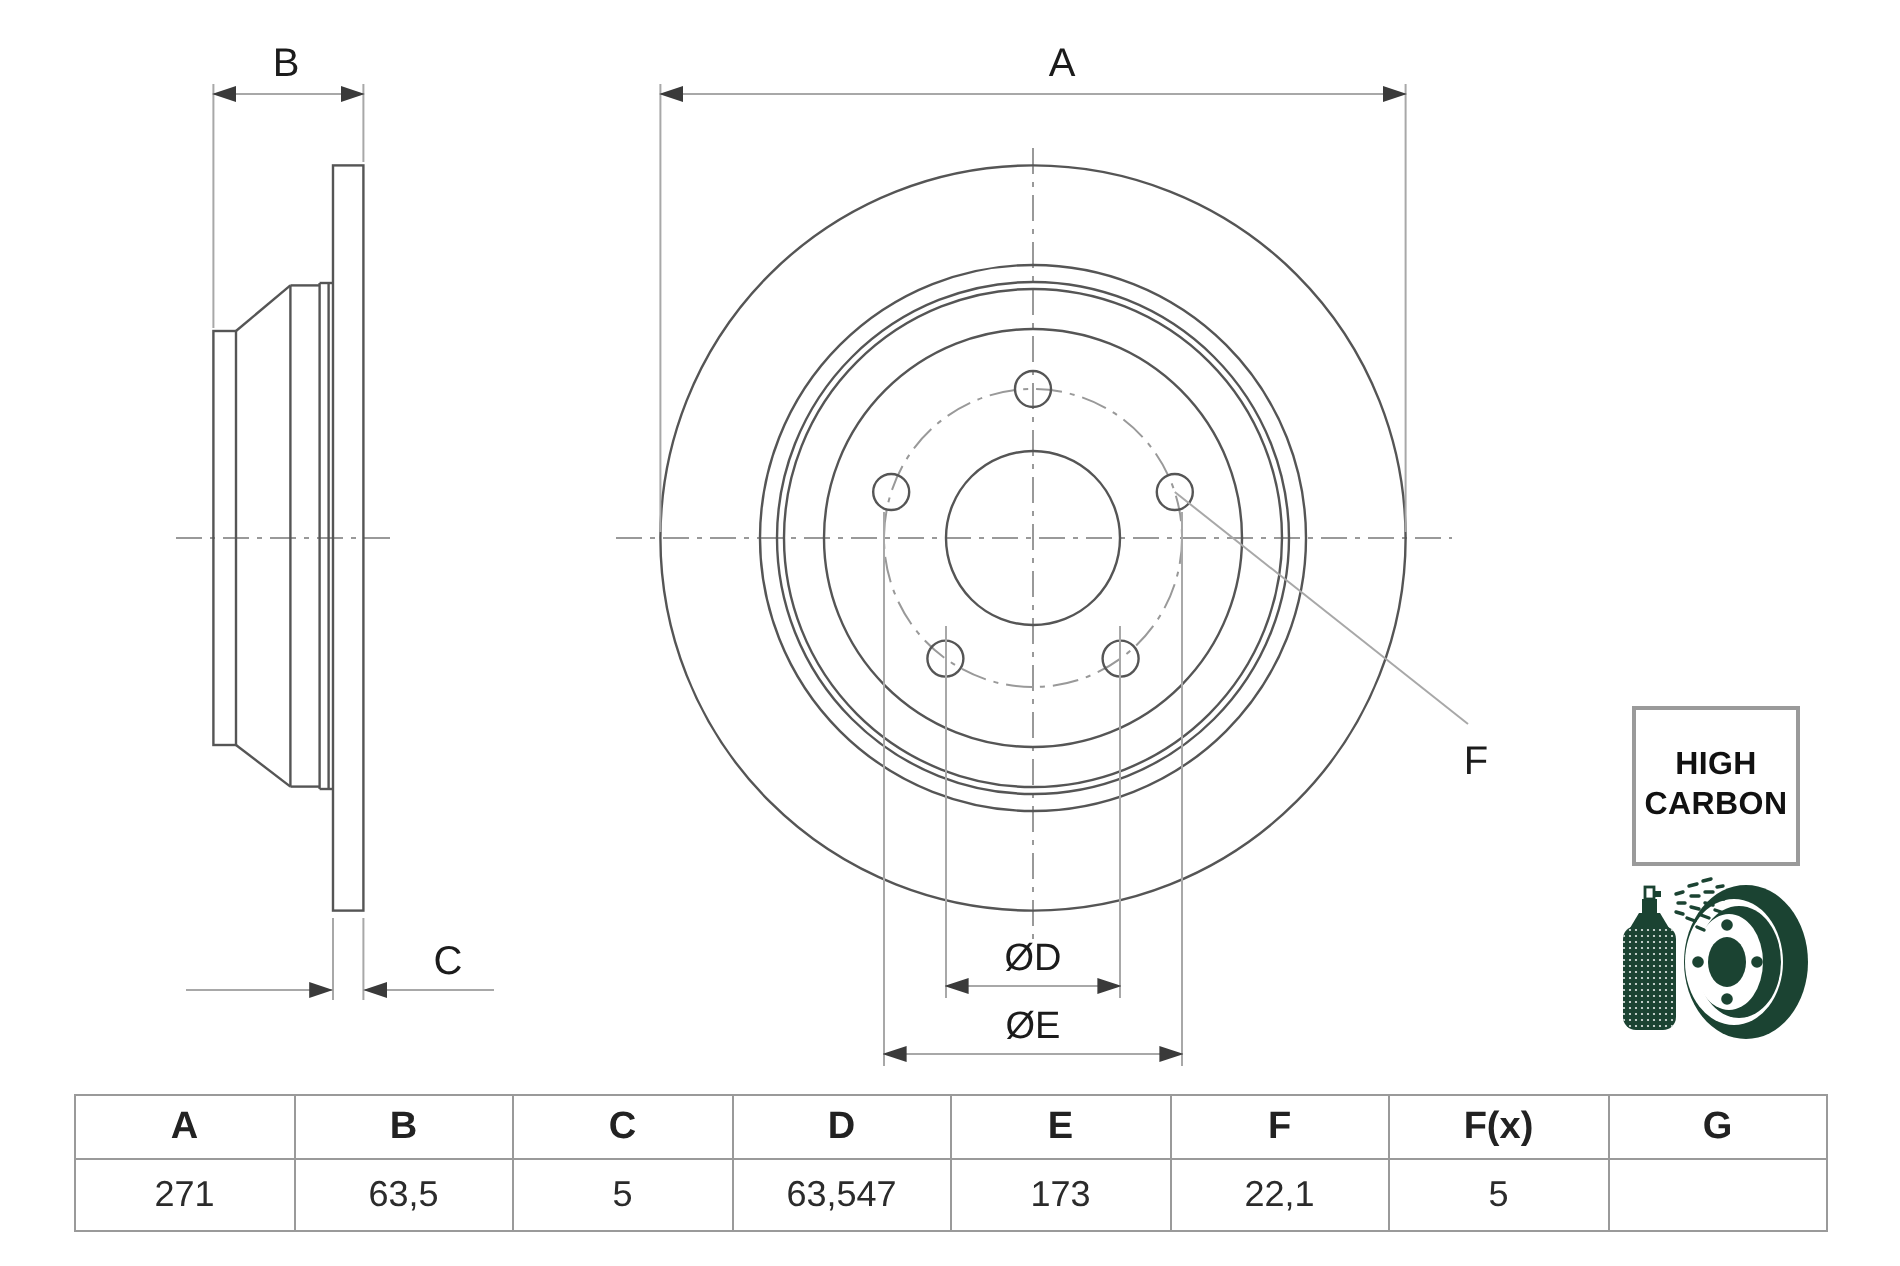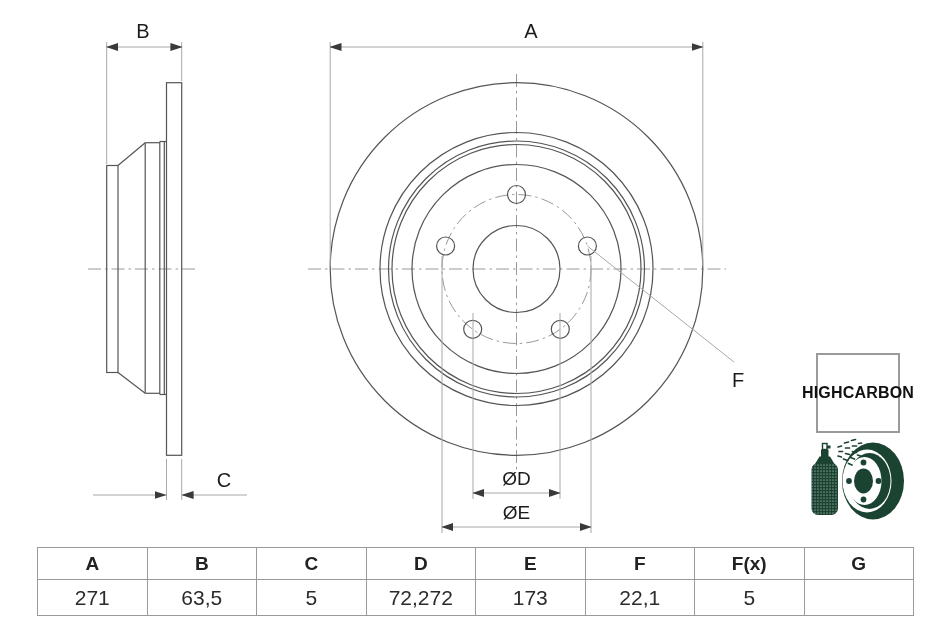--- a/index.html
+++ b/index.html
@@ -8,39 +8,39 @@
     font-family:"Liberation Sans", sans-serif;
   }
   #drawing{position:absolute;left:0;top:0;}
   .dimtext{
     font-family:"Liberation Sans", sans-serif;
     fill:#1b1b1b;
   }
   #badge{
     position:absolute;left:816px;top:353px;width:84px;height:80px;
     border:2px solid #9a9a9a;background:#ffffff;
-    display:flex;flex-direction:row;align-items:center;justify-content:center;
+    display:flex;flex-direction:column;align-items:center;justify-content:center;
     text-align:center;box-sizing:border-box;
   }
   #badge span{
     display:block;font-weight:bold;font-size:16px;line-height:20px;color:#111111;
     letter-spacing:0.2px;white-space:nowrap;
   }
   #icon{position:absolute;left:799px;top:437px;}
   #dimtable{
     position:absolute;left:37px;top:547px;width:877px;
     border-collapse:collapse;table-layout:fixed;
     font-family:"Liberation Sans", sans-serif;
   }
   #dimtable th,#dimtable td{
     border:1.5px solid #9a9a9a;text-align:center;vertical-align:middle;
     padding:0;overflow:hidden;
   }
   #dimtable th{height:31px;font-size:19px;font-weight:bold;color:#222222;}
-  #dimtable td{height:35px;font-size:21px;font-weight:normal;color:#2b2b2b;}
+  #dimtable td{height:35px;font-size:18px;font-weight:normal;color:#2b2b2b;}
 </style>
 </head>
 <body>
 
 <div id="stage">
 
   <svg id="drawing" width="950" height="545" viewBox="0 0 950 545">
     <defs>
       <marker id="arr" viewBox="0 0 12 8" refX="11.3" refY="4" markerWidth="12" markerHeight="8" orient="auto-start-reverse">
         <path d="M0 0 L12 4 L0 8 Z" fill="#3a3a3a"></path>
@@ -194,21 +194,21 @@
         <th>F</th>
         <th>F(x)</th>
         <th>G</th>
       </tr>
     </thead>
     <tbody>
       <tr>
         <td>271</td>
         <td>63,5</td>
         <td>5</td>
-        <td>72,272</td>
+        <td>63,547</td>
         <td>173</td>
         <td>22,1</td>
         <td>5</td>
         <td></td>
       </tr>
     </tbody>
   </table>
 
 </div>
 

